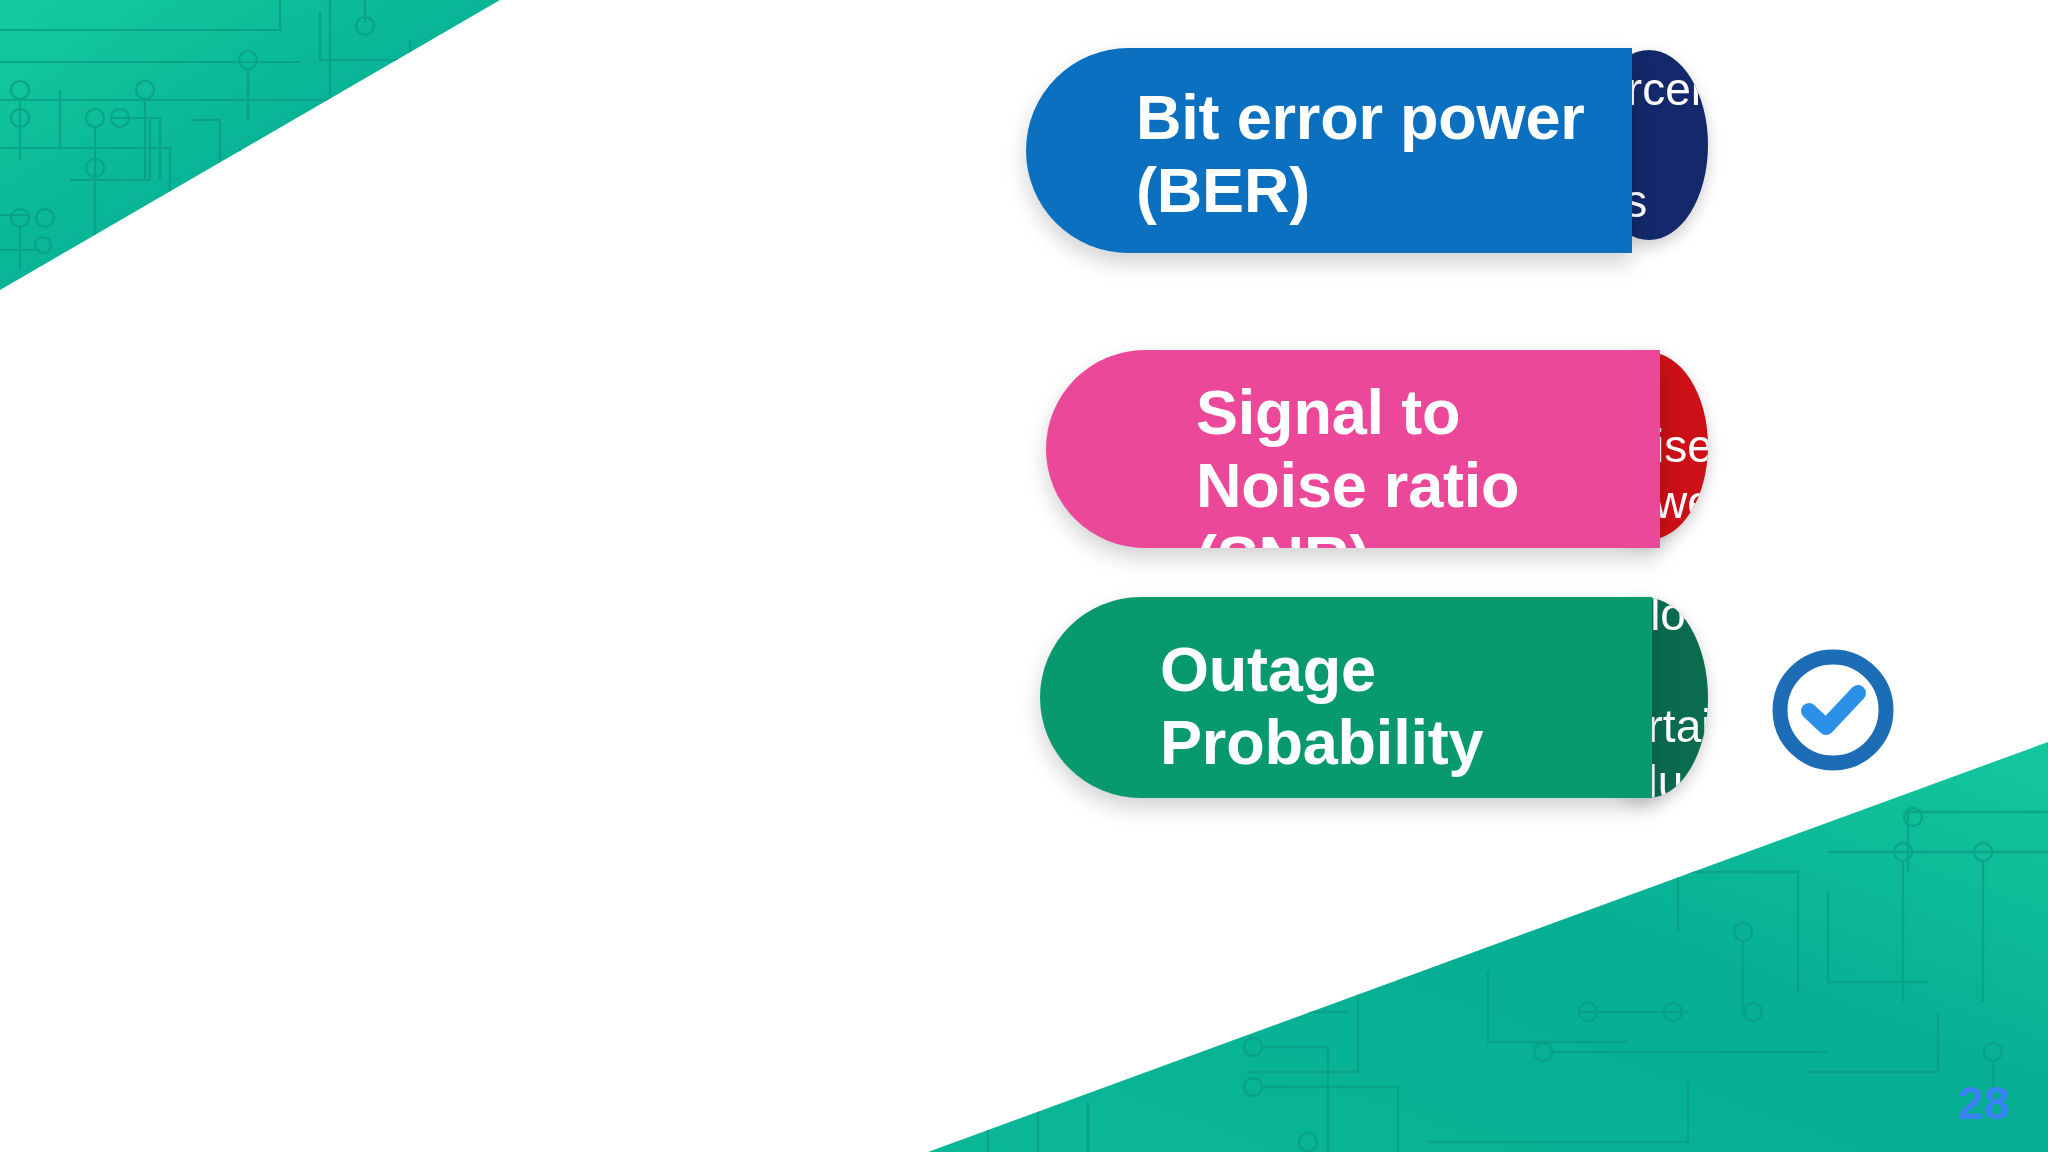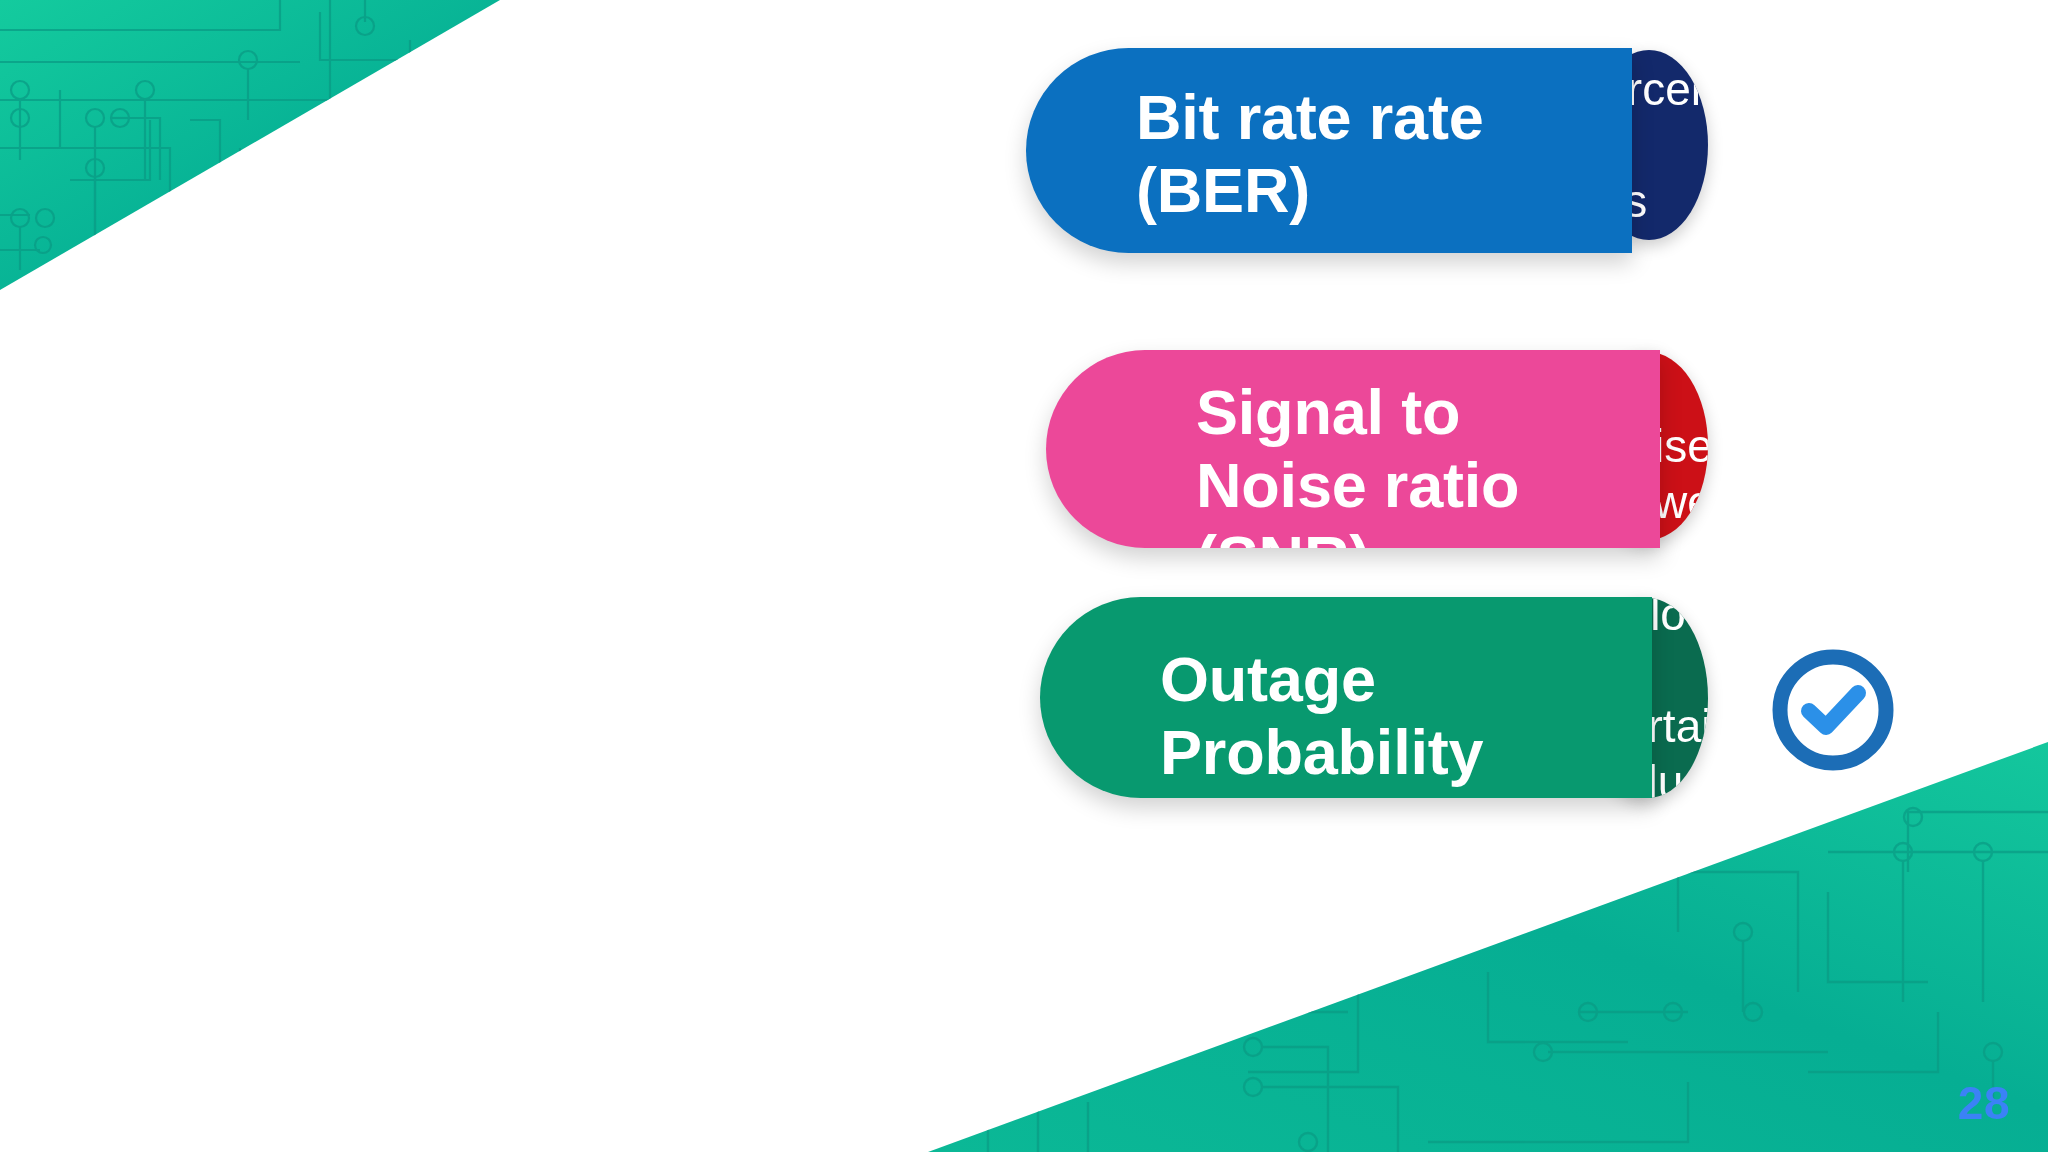--- a/index.html
+++ b/index.html
@@ -63,21 +63,21 @@
   #card-ber .back-circle{left:1590px;top:50px;width:118px;height:190px;background:#13296B;}
   #card-ber .pill{left:1026px;top:48px;width:606px;height:205px;background:#0B70C0;}
   #card-ber .title{margin:33px 0 0 110px;}
 
   #card-snr .back-circle{left:1588px;top:352px;width:120px;height:188px;background:#CC1017;}
   #card-snr .pill{left:1046px;top:350px;width:614px;height:198px;background:#ec4899;}
   #card-snr .title{margin:26px 0 0 150px;}
 
   #card-outage .back-circle{left:1588px;top:598px;width:120px;height:200px;background:#0A6B4F;}
   #card-outage .pill{left:1040px;top:597px;width:612px;height:201px;background:#08996F;}
-  #card-outage .title{margin:46px 0 0 120px;}
+  #card-outage .title{margin:36px 0 0 120px;}
 
   
   .check-icon{position:absolute;left:1768px;top:645px;width:130px;height:130px;}
 
   
   .page-number{
     position:absolute;right:38px;bottom:22px;
     color:#3b82f6;font-weight:bold;font-size:46px;
     letter-spacing:0.5px;
   }
@@ -145,21 +145,21 @@
   </div>
 
   <div class="cards">
 
     <div class="card" id="card-ber">
       <div class="back-circle">
         <span class="desc">It is the percent of
 bits received.</span>
       </div>
       <div class="pill">
-        <span class="title">Bit rate rate
+        <span class="title">Bit error power
 (BER)</span>
       </div>
     </div>
 
     <div class="card" id="card-snr">
       <div class="back-circle">
         <span class="desc">Power to
 noise power to</span>
       </div>
       <div class="pill">

